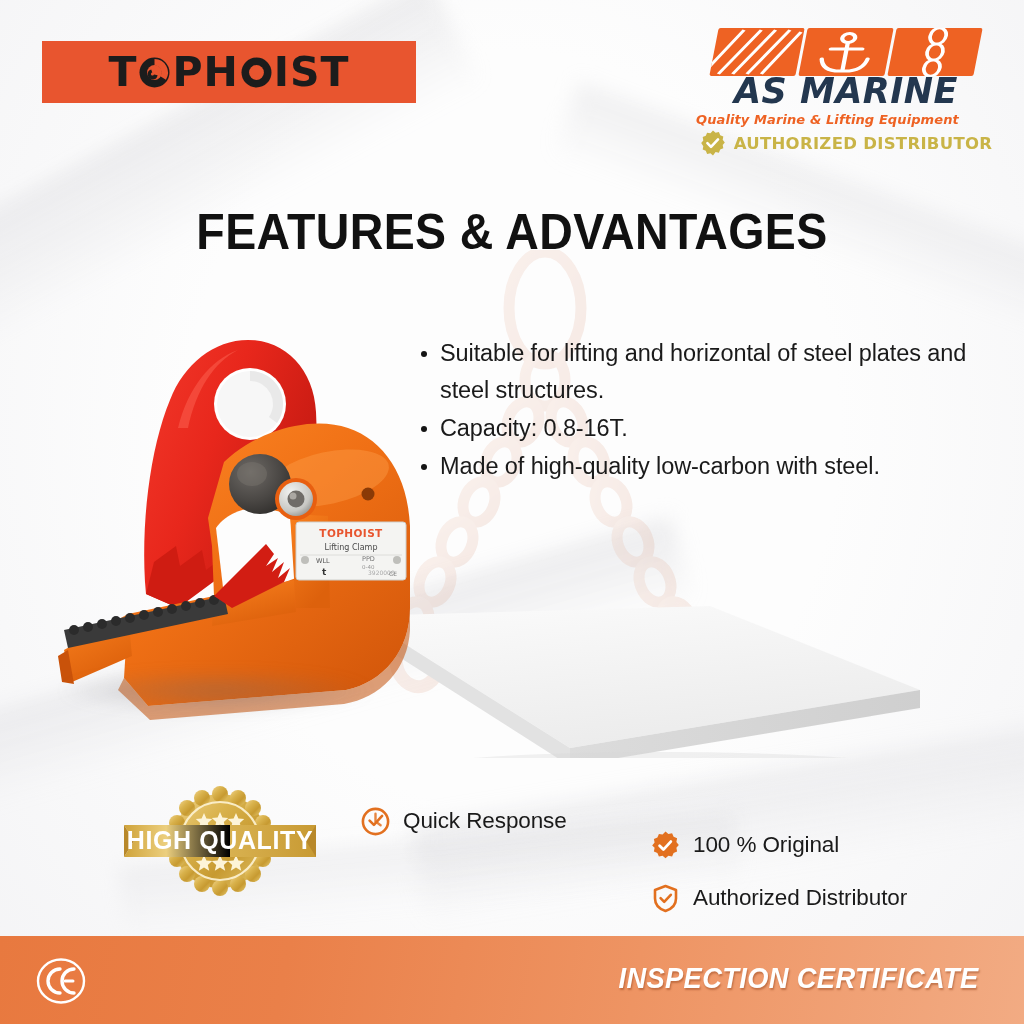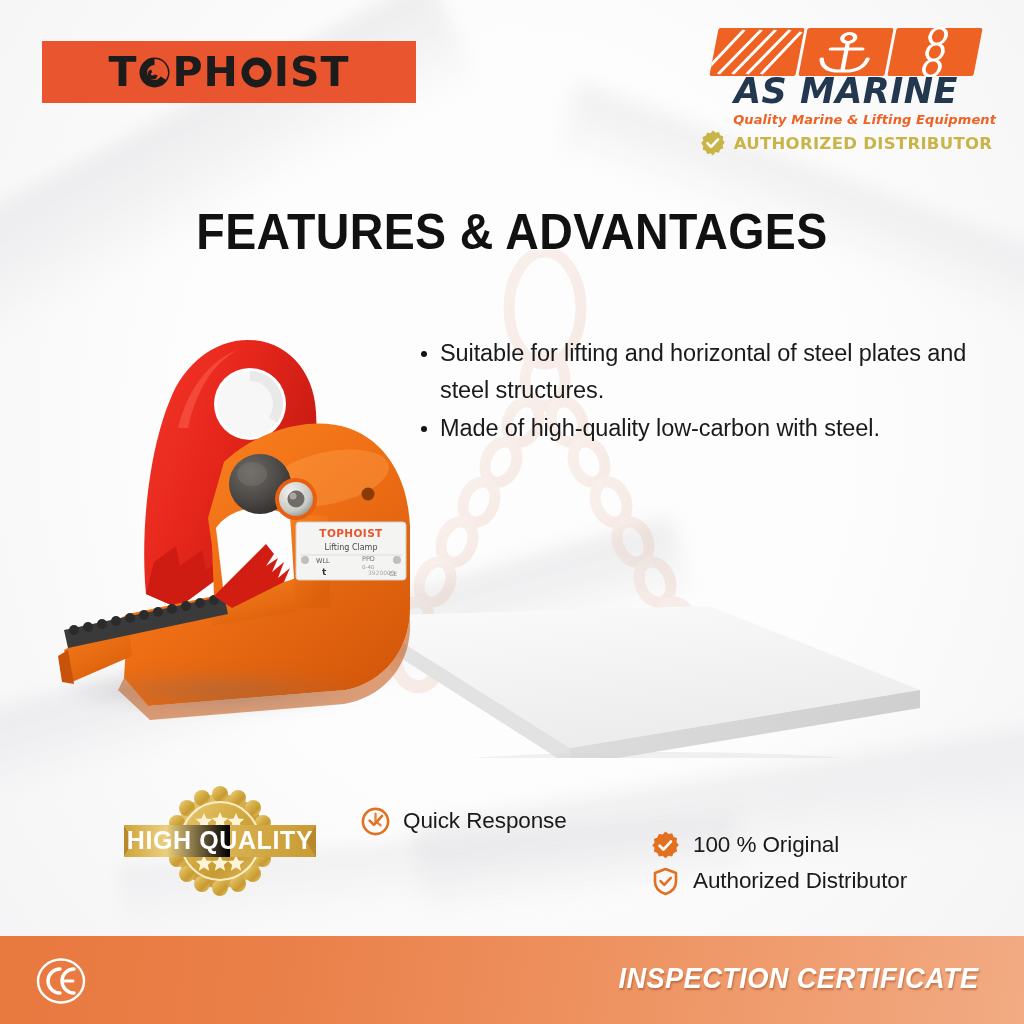--- a/index.html
+++ b/index.html
@@ -36,21 +36,21 @@
   .th-o{position:relative;display:inline-block;width:33px;height:33px;margin:0 1px;}
   .th-o svg{position:absolute;left:0;top:0;}
 
   .asm{position:absolute;right:28px;top:28px;width:300px;height:128px;}
   .asm-blocks{position:absolute;left:18px;top:0;width:264px;height:48px;display:flex;gap:3px;transform:skewX(-11deg);}
   .asm-blk{flex:1;background:#ee6223;position:relative;overflow:hidden;border-radius:2px;}
   .asm-blk svg{position:absolute;left:0;top:0;}
   .asm-name{position:absolute;left:0;top:46px;width:300px;text-align:center;
     font-family:"DejaVu Sans",sans-serif;font-style:italic;font-weight:bold;font-size:35px;
     color:#23374f;letter-spacing:.5px;line-height:1;}
-  .asm-tag{position:absolute;left:0;top:84px;width:300px;text-align:right;
+  .asm-tag{position:absolute;left:0;top:84px;width:300px;text-align:left;
     font-family:"DejaVu Sans",sans-serif;font-style:italic;font-weight:bold;font-size:13px;
     color:#ee6223;letter-spacing:.1px;}
   .asm-auth{position:absolute;left:0;top:102px;width:300px;display:flex;align-items:center;
     justify-content:center;gap:8px;}
   .asm-auth-txt{font-family:"DejaVu Sans",sans-serif;font-weight:bold;font-size:16.5px;
     color:#c9b447;letter-spacing:.3px;}
 
   
   .title{position:absolute;left:0;top:203px;width:1024px;text-align:center;
     font-family:"Liberation Sans Narrow","Liberation Sans",sans-serif;
@@ -74,21 +74,21 @@
   .bullets ul{margin:0;padding:0 0 0 28px;list-style:none;}
   .bullets li{position:relative;font-size:23.5px;line-height:37px;color:#1a1a1a;
     margin:0 0 1px 0;letter-spacing:-.1px;}
   .bullets li::before{content:"";position:absolute;left:-19px;top:16px;
     width:6px;height:6px;border-radius:50%;background:#141414;}
 
   
   .seal{position:absolute;left:122px;top:783px;width:196px;height:116px;}
 
   
-  .feat-col{position:absolute;display:flex;flex-direction:column;gap:6px;}
+  .feat-col{position:absolute;display:flex;flex-direction:column;gap:23px;}
   .feat-a{left:360px;top:806px;}
   .feat-b{left:650px;top:806px;margin-top:24px;}
   .feat{display:flex;align-items:center;gap:13px;}
   .feat-ic{width:30px;height:30px;flex:0 0 30px;display:flex;align-items:center;justify-content:center;}
   .feat-tx{font-size:22.5px;color:#1a1a1a;line-height:1;letter-spacing:-.1px;white-space:nowrap;}
 
   
   .footer{position:absolute;left:0;bottom:0;width:1024px;height:88px;
     background:linear-gradient(100deg,#e8793f 0%,#ea8049 28%,#ee9463 62%,#f2ab83 100%);}
   .ce{position:absolute;left:36px;top:22px;width:50px;height:46px;}
@@ -352,20 +352,21 @@
         <text x="294" y="297" font-family="DejaVu Sans, sans-serif" font-size="9" font-weight="bold" fill="#333">t</text>
         <text x="340" y="297" font-family="DejaVu Sans, sans-serif" font-size="6" fill="#aaa">3920000</text>
         <text x="369" y="298" font-family="DejaVu Sans, sans-serif" font-size="6" fill="#888" text-anchor="end">CE</text>
       </g>
     </svg>
   </div>
 
   <div class="bullets">
     <ul>
       <li>Suitable for lifting and horizontal of steel plates and steel structures.</li>
+      <li>Capacity: 0.8-16T.</li>
       <li>Made of high-quality low-carbon with steel.</li>
     </ul>
   </div>
 
   <svg class="seal" viewBox="0 0 196 116">
     <defs>
       <linearGradient id="goldA" x1="0" y1="0" x2="1" y2="1">
         <stop offset="0%" stop-color="#f0d38a"></stop>
         <stop offset="35%" stop-color="#d9b24c"></stop>
         <stop offset="65%" stop-color="#c79a31"></stop>

